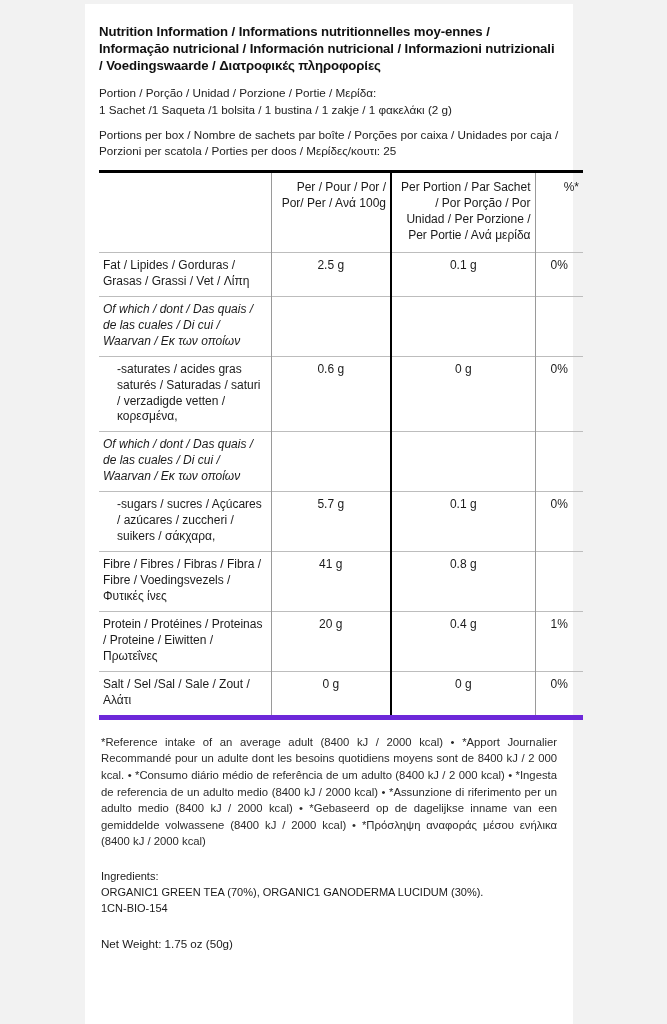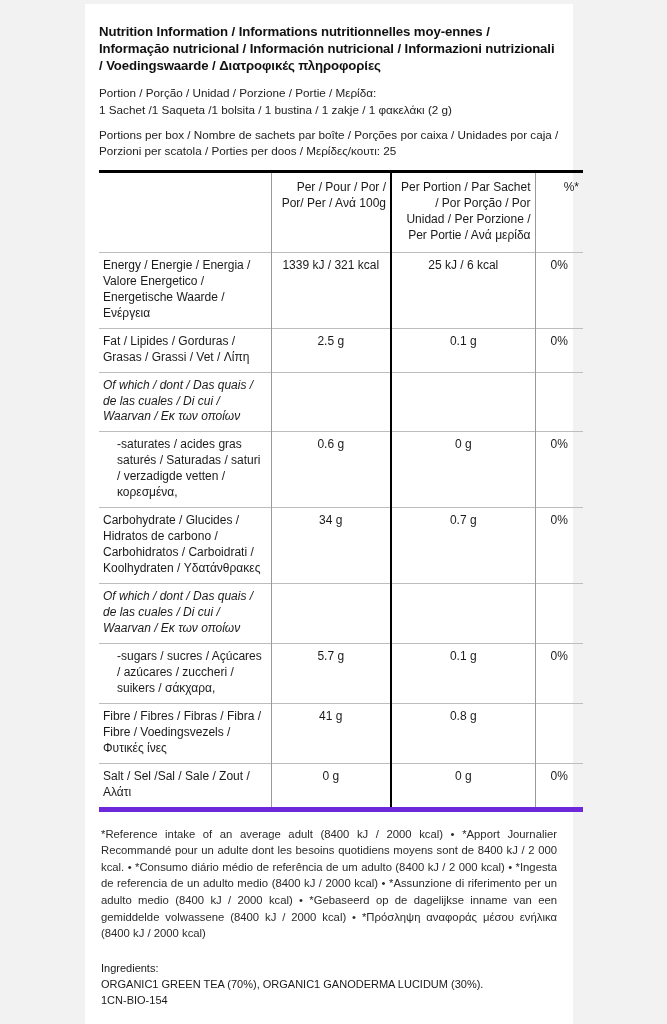--- a/index.html
+++ b/index.html
@@ -147,67 +147,61 @@
       </colgroup>
       <thead>
         <tr class="head-row">
           <th class="h-blank"></th>
           <th class="h-100g sep-l">Per / Pour / Por / Por/ Per / Aνά 100g</th>
           <th class="h-port sep-bold">Per Portion / Par Sachet / Por Porção / Por Unidad / Per Porzione / Per Portie / Aνά μερίδα</th>
           <th class="h-pct sep-l">%*</th>
         </tr>
       </thead>
       <tbody id="nutri-body">
-          <tr class="data first">
-            <td class="name">Energy / Energie / Energia / Valore Energetico / Energetische Waarde / Ενέργεια</td>
-            <td class="v100 sep-l">1339 kJ / 321 kcal</td>
-            <td class="vport sep-bold">25 kJ / 6 kcal</td>
-            <td class="vpct sep-l">0%</td>
-          </tr>
           <tr class="data">
             <td class="name">Fat / Lipides / Gorduras / Grasas / Grassi / Vet / Λίπη</td>
             <td class="v100 sep-l">2.5 g</td>
             <td class="vport sep-bold">0.1 g</td>
             <td class="vpct sep-l">0%</td>
           </tr>
           <tr class="data">
             <td class="name italic">Of which / dont / Das quais / de las cuales / Di cui / Waarvan / Εκ των οποίων</td>
             <td class="v100 sep-l"></td>
             <td class="vport sep-bold"></td>
             <td class="vpct sep-l"></td>
           </tr>
           <tr class="data">
             <td class="name indent">-saturates / acides gras saturés / Saturadas / saturi / verzadigde vetten / κορεσμένα,</td>
             <td class="v100 sep-l">0.6  g</td>
             <td class="vport sep-bold">0 g</td>
             <td class="vpct sep-l">0%</td>
           </tr>
           <tr class="data">
-            <td class="name">Carbohydrate /  Glucides / Hidratos de carbono / Carbohidratos / Carboidrati / Koolhydraten / Υδατάνθρακες</td>
-            <td class="v100 sep-l">34  g</td>
-            <td class="vport sep-bold">0.7 g</td>
-            <td class="vpct sep-l">0%</td>
-          </tr>
-          <tr class="data">
             <td class="name italic">Of which / dont / Das quais / de las cuales / Di cui / Waarvan / Εκ των οποίων</td>
             <td class="v100 sep-l"></td>
             <td class="vport sep-bold"></td>
             <td class="vpct sep-l"></td>
           </tr>
           <tr class="data">
             <td class="name indent">-sugars / sucres / Açúcares / azúcares / zuccheri / suikers / σάκχαρα,</td>
             <td class="v100 sep-l">5.7  g</td>
             <td class="vport sep-bold">0.1 g</td>
             <td class="vpct sep-l">0%</td>
           </tr>
           <tr class="data">
             <td class="name">Fibre / Fibres / Fibras / Fibra / Fibre / Voedingsvezels / Φυτικές ίνες</td>
             <td class="v100 sep-l">41  g</td>
             <td class="vport sep-bold">0.8 g</td>
             <td class="vpct sep-l"></td>
+          </tr>
+          <tr class="data">
+            <td class="name">Protein / Protéines / Proteinas / Proteine / Eiwitten / Πρωτεΐνες</td>
+            <td class="v100 sep-l">20  g</td>
+            <td class="vport sep-bold">0.4 g</td>
+            <td class="vpct sep-l">1%</td>
           </tr>
           <tr class="data last">
             <td class="name">Salt / Sel /Sal / Sale / Zout / Αλάτι</td>
             <td class="v100 sep-l">0  g</td>
             <td class="vport sep-bold">0 g</td>
             <td class="vpct sep-l">0%</td>
           </tr>
         </tbody>
     </table>
 

